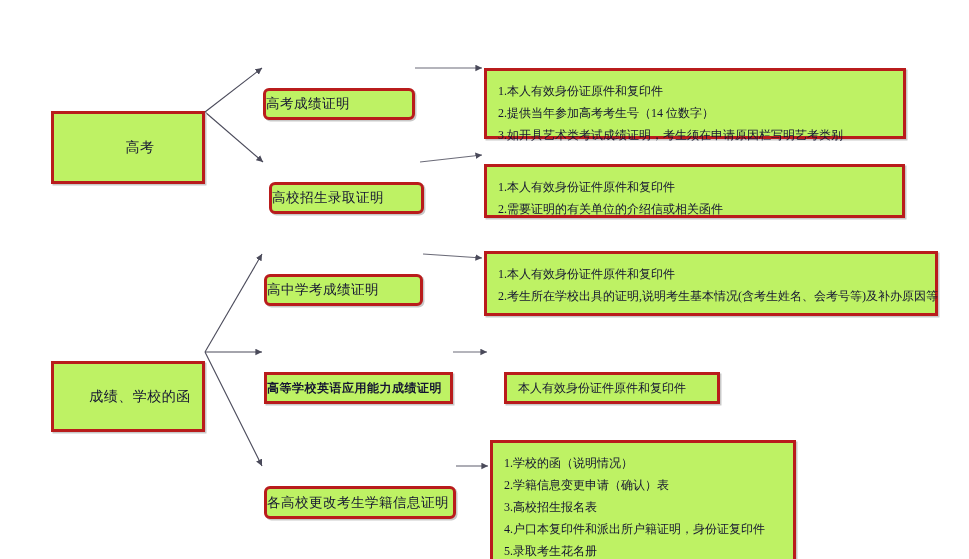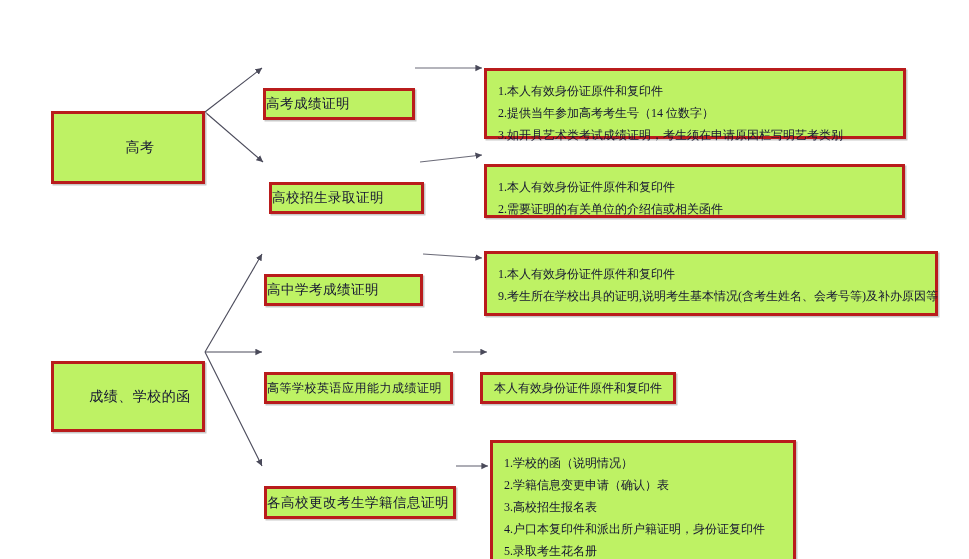--- a/index.html
+++ b/index.html
@@ -47,24 +47,26 @@
     display: block;
     width: 100%;
     letter-spacing: 0.5px;
   }
   .root {
     font-size: 14px;
   }
   .mid {
     font-size: 13.5px;
     justify-content: center;
+    border-radius: 6px;
   }
   .mid-small {
     font-size: 12px;
     justify-content: flex-start;
+    font-weight: bold;
   }
   .detail {
     display: block;
     padding: 9px 11px 8px 11px;
     font-size: 12px;
     line-height: 21px;
   }
   .detail .line {
     display: block;
     white-space: nowrap;
@@ -136,28 +138,28 @@
   <div class="node center root" style="left:51px; top:325px; width:154px; height:71px;">
     <span class="label">成绩、学校的函</span>
   </div>
 
   <div class="node mid" style="left:264px; top:238px; width:159px; height:32px;">
     <span class="label">高中学考成绩证明</span>
   </div>
 
   <div class="node detail detail-wide" style="left:484px; top:215px; width:454px; height:65px;">
     <span class="line">1.本人有效身份证件原件和复印件</span>
-    <span class="line">9.考生所在学校出具的证明,说明考生基本情况(含考生姓名、会考号等)及补办原因等</span>
+    <span class="line">2.考生所在学校出具的证明,说明考生基本情况(含考生姓名、会考号等)及补办原因等</span>
   </div>
 
   <div class="node mid-small" style="left:264px; top:336px; width:189px; height:32px;">
     <span class="label">高等学校英语应用能力成绩证明</span>
   </div>
 
-  <div class="node detail single" style="left:480px; top:336px; width:196px; height:32px;font-family:Liberation Serif, serif;">
+  <div class="node detail single" style="left:504px; top:336px; width:216px; height:32px;font-family:Liberation Serif, serif;">
     <span class="line">本人有效身份证件原件和复印件</span>
   </div>
 
   <div class="node mid" style="left:264px; top:450px; width:192px; height:33px;">
     <span class="label">各高校更改考生学籍信息证明</span>
   </div>
 
   <div class="node detail detail-wide" style="left:490px; top:404px; width:306px; height:122px;">
     <span class="line">1.学校的函（说明情况）</span>
     <span class="line">2.学籍信息变更申请（确认）表</span>

